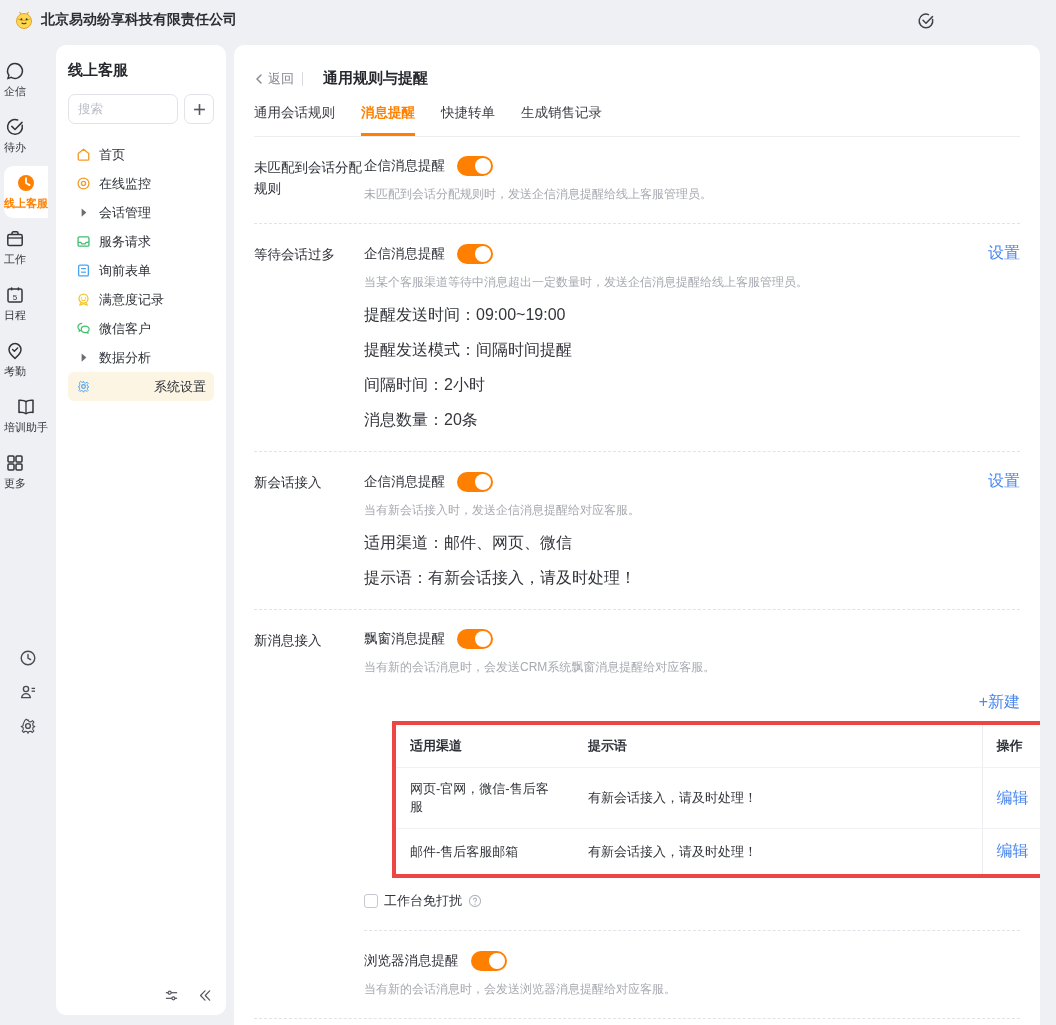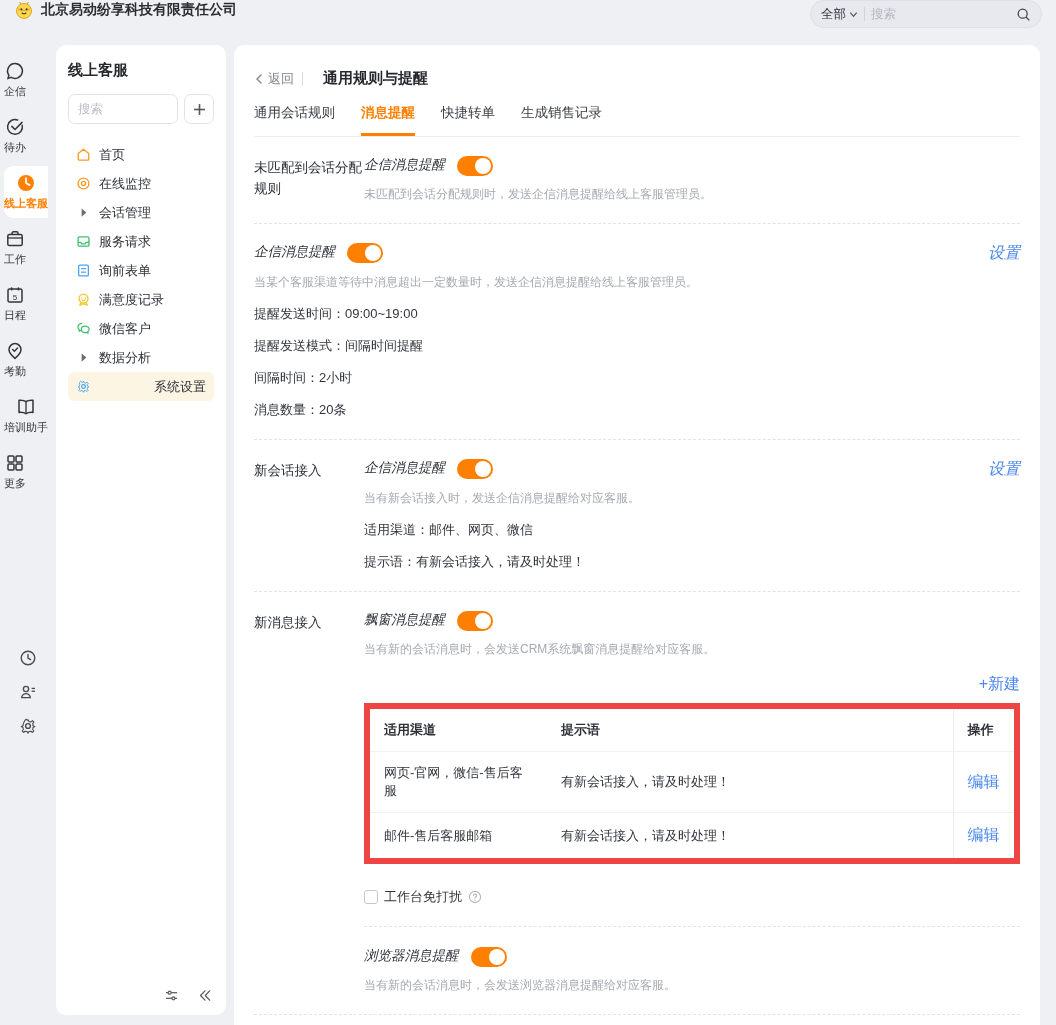--- a/index.html
+++ b/index.html
@@ -6,21 +6,21 @@
   html,body { width:1056px; height:1025px; overflow:hidden; }
   body {
     font-family: "Liberation Sans", sans-serif;
     background:#eef0f4;
     color:#2e3138;
     font-size:13px;
   }
   .app { width:1056px; height:1025px; display:flex; flex-direction:column; }
 
   
-  .topbar { height:40px; flex:0 0 40px; display:flex; align-items:flex-start; padding:0 14px 0 14px; }
+  .topbar { height:40px; flex:0 0 40px; display:flex; align-items:center; padding:0 14px 0 14px; }
   .brand { display:flex; align-items:center; gap:7px; font-size:14px; font-weight:700; color:#2b2d33; }
   .logo { width:20px; height:20px; }
   .topbar-right { margin-left:auto; display:flex; align-items:center; gap:16px;flex-direction:column; }
   .search-pill {
     width:232px; height:28px; background:#e7e9ef; border:1px solid #dcdfe6;
     border-radius:15px; display:flex; align-items:center; padding:0 10px; gap:6px;
   }
   .scope { font-size:12.5px; color:#2e3138; display:flex; align-items:center; gap:3px; cursor:pointer; }
   .scope svg { width:9px; height:9px; }
   .pill-div { width:1px; height:14px; background:#cfd3da; }
@@ -73,39 +73,39 @@
   .hdr-div { width:1px; height:14px; background:#d9dbe0; }
   .page-title { font-size:15px; font-weight:700; color:#26282e;margin-left:12px; }
   .tabs { display:flex; gap:26px; margin-top:16px; border-bottom:1px solid #ebedf0; align-items:flex-end; }
   .tab { font-size:13.5px; color:#3a3c43; padding-bottom:11px; cursor:pointer; border-bottom:3px solid transparent; }
   .tab.active { color:#ff8000; font-weight:700; border-bottom-color:#ff8000; }
 
   .section { display:flex; padding:19px 0 20px 0; border-bottom:1px dashed #e1e3e9; }
   .section:last-child { border-bottom:none; }
   .sec-label { width:110px; flex:0 0 110px; font-size:13.5px; color:#2e3138; line-height:1.55; padding-top:2px; }
   .sec-body { flex:1; min-width:0; }
-  .toggle-row { display:flex; align-items:flex-start;font-style:italic; }
+  .toggle-row { display:flex; align-items:center; }
   .toggle-label { font-size:13.5px; color:#2e3138; }
   .toggle { width:36px; height:20px; border-radius:10px; background:#ff8000; margin-left:12px; position:relative; cursor:pointer; }
   .toggle::after { content:""; position:absolute; right:2px; top:2px; width:16px; height:16px; border-radius:50%; background:#fff; }
   .link { color:#4a87ee; font-size:16px; cursor:pointer; }
   .toggle-row .link { margin-left:auto; }
   .desc { margin-top:10px; font-size:12px; color:#a6a9b0; }
-  .field { margin-top:14px; font-size:13px; color:#33353b; }
+  .field { margin-top:14px; font-size:16px; color:#33353b; }
 
   .new-row { display:flex; justify-content:flex-end; margin-top:16px; margin-bottom:8px; }
-  table.grid { width:100%; border-collapse:collapse; border:6px solid #ef4444; }
+  table.grid { width:100%; border-collapse:collapse; border:4px solid #ef4444;margin-left:28px; }
   table.grid th, table.grid td { text-align:left; font-size:13px; padding:12px 14px; border-bottom:1px solid #f0f1f4; }
   table.grid th { font-weight:700; color:#2e3138; }
   table.grid td { color:#33353b; }
   table.grid tr:last-child td { border-bottom:none; }
   .col-op { width:64px; border-left:1px solid #ebedf0;font-family:Liberation Mono, monospace; }
   .t1-c1 { width:180px; }
 
-  .check-row { display:flex; align-items:center; gap:6px; margin-top:24px; font-size:13px; color:#33353b; }
+  .check-row { display:flex; align-items:center; gap:6px; margin-top:14px; font-size:13px; color:#33353b; }
   .checkbox { width:14px; height:14px; border:1px solid #c4c8d0; border-radius:3px; background:#fff; cursor:pointer; }
   .help { width:14px; height:14px; color:#b3b7bf; }
   .inner-div { border-top:1px dashed #e1e3e9; margin:20px 0 20px 0; }
 </style>
 </head>
 <body>
 
 <div class="app">
 
   <header class="topbar">
@@ -353,20 +353,21 @@
         <div class="sec-body">
           <div class="toggle-row">
             <span class="toggle-label">企信消息提醒</span>
             <span class="toggle"></span>
           </div>
           <div class="desc">未匹配到会话分配规则时，发送企信消息提醒给线上客服管理员。</div>
         </div>
       </div>
 
       <div class="section">
+        <div class="sec-label">等待会话过多</div>
         <div class="sec-body">
           <div class="toggle-row">
             <span class="toggle-label">企信消息提醒</span>
             <span class="toggle"></span>
             <span class="link">设置</span>
           </div>
           <div class="desc">当某个客服渠道等待中消息超出一定数量时，发送企信消息提醒给线上客服管理员。</div>
           <div class="field">提醒发送时间：09:00~19:00</div>
           <div class="field">提醒发送模式：间隔时间提醒</div>
           <div class="field">间隔时间：2小时</div>

